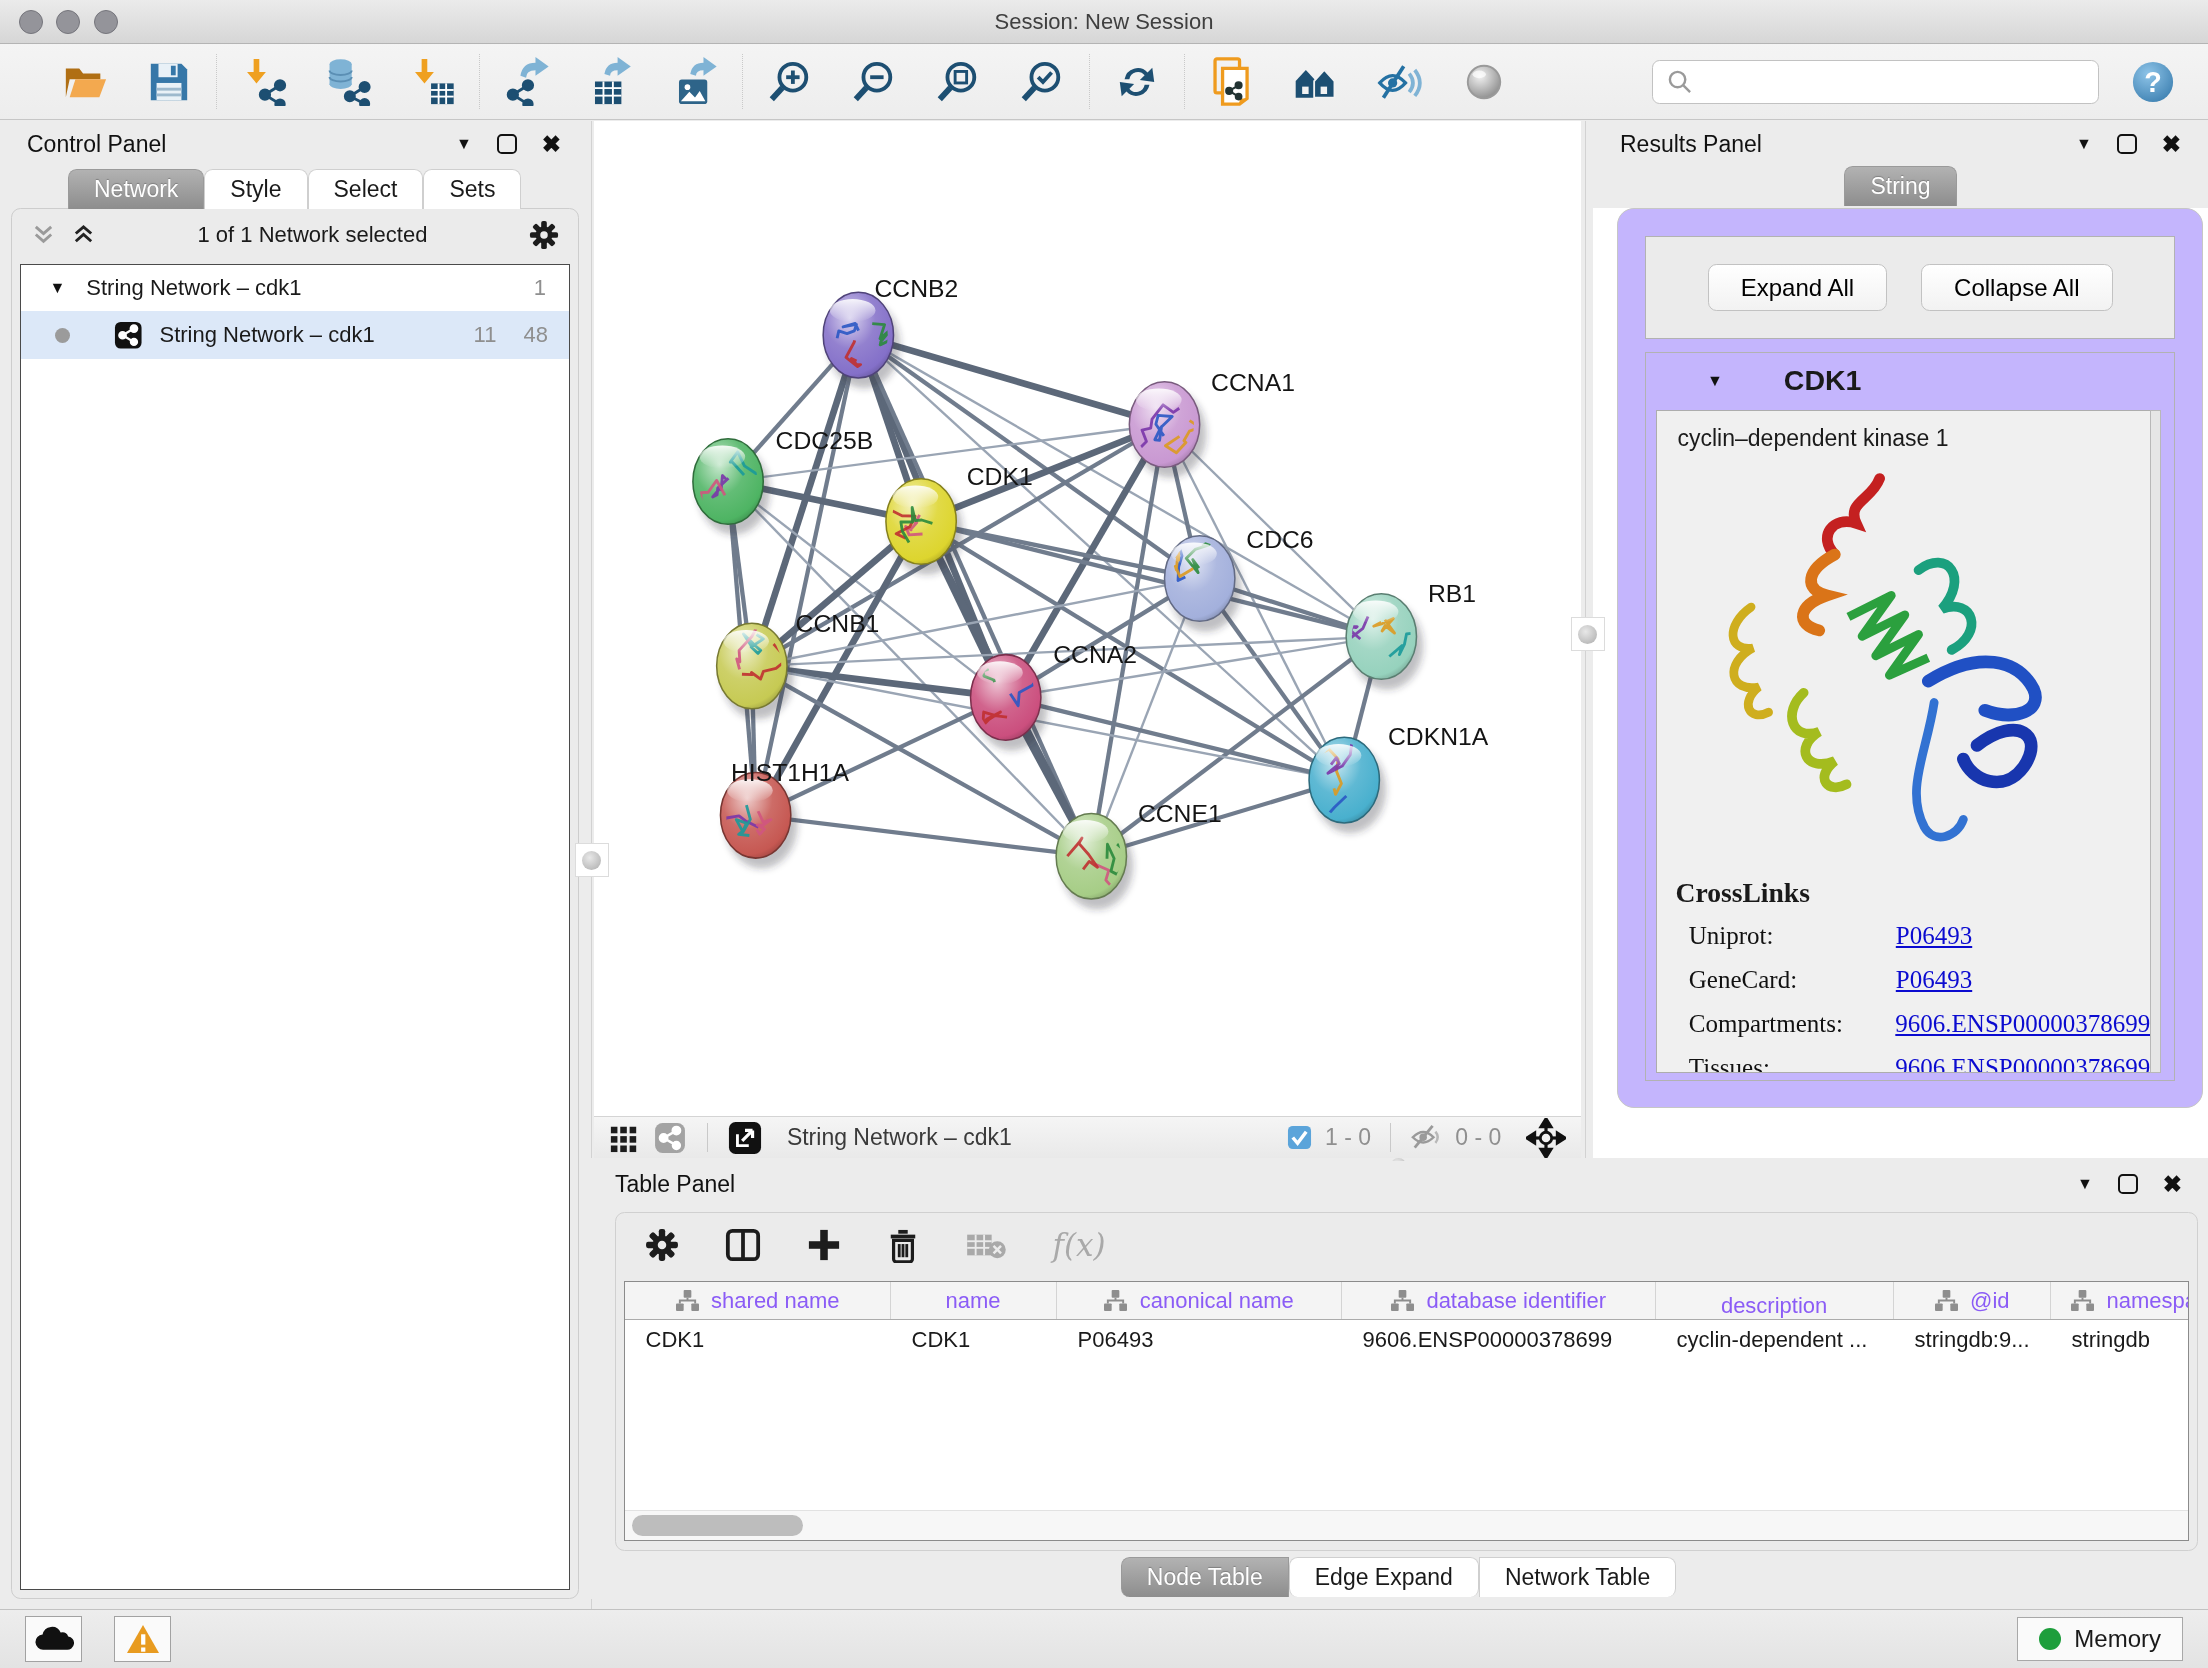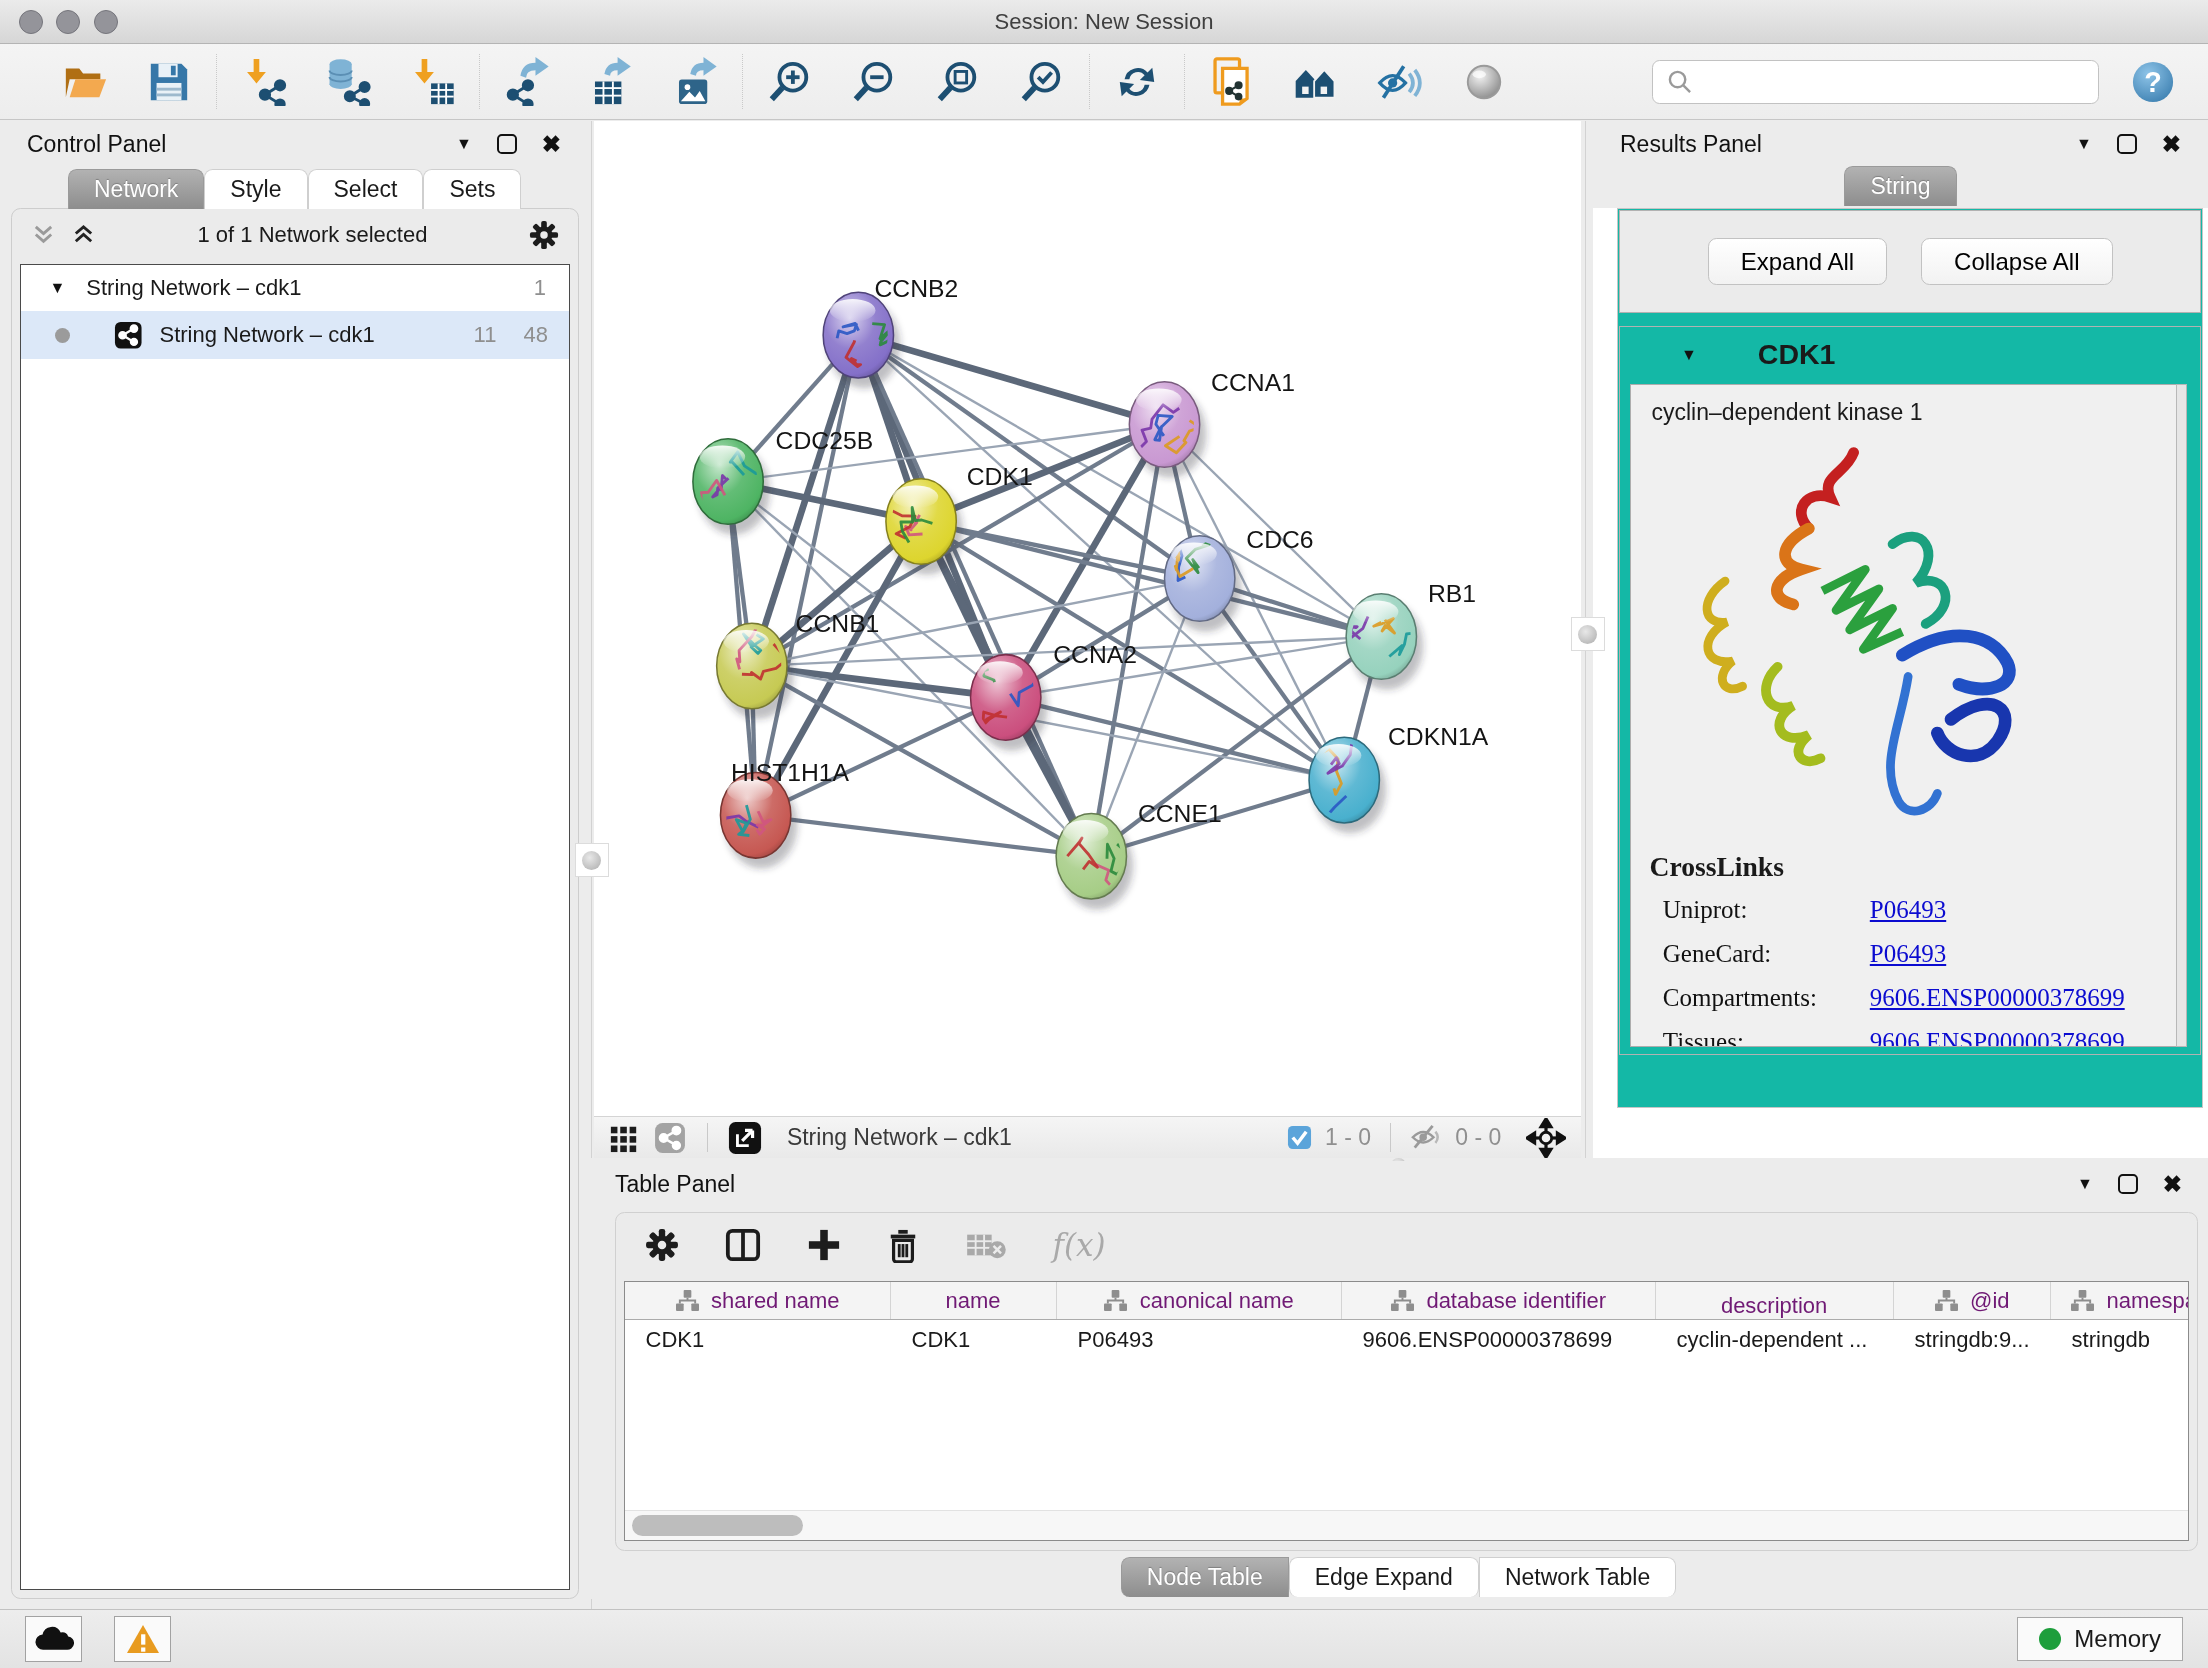--- a/index.html
+++ b/index.html
@@ -66,22 +66,22 @@
                 background:linear-gradient(#f5f5f5,#e9e9e9); border-top:1px solid #d4d4d4;
                 display:flex; align-items:center; padding:0 15px; gap:15px; font-size:23px; color:#3a3a3a; }
   .nv-sep { width:0; height:28.5px; border-left:1.4px solid #c9c9c9; margin:0 5.7px; }
   .nv-label { margin:0 9.5px; }
   .nv-right { margin-left:auto; display:flex; align-items:center; gap:13.3px; color:#8f8f8f; }
 
   
   .results-panel { position:absolute; left:1593px; top:0; width:615px; height:1037px; background:#fff; }
   .rp-headbg { position:absolute; top:0; left:0; right:0; height:87px; background:#ececec; }
   .rp-tabrow { position:absolute; top:45px; left:0; right:0; display:flex; justify-content:center; }
-  .rp-box { position:absolute; top:87px; left:24px; right:4.8px; height:900px; background:#14b8a6;
-            border:1px solid #c6c6c6; border-radius:0; padding:1px; }
+  .rp-box { position:absolute; top:87px; left:24px; right:4.8px; height:900px; background:#c4b5fd;
+            border:1px solid #c6c6c6; border-radius:17px; padding:27px; }
   .rp-buttons { border:1.9px solid #b2b2b2; background:#ebebeb; height:103px; display:flex; align-items:center; justify-content:center; gap:34px; }
   .rp-btn { background:linear-gradient(#fff,#f2f2f2); border:1.4px solid #c2c2c2; border-radius:8.6px;
             font-size:24px; padding:8.6px 32px; }
   .rp-main { border:1.9px solid #b2b2b2; margin-top:13.3px; height:729px; position:relative; }
   .rp-entry-head { height:55px; display:flex; align-items:center; gap:61px; padding-left:61px; }
   .rp-entry-name { font-size:28.5px; font-weight:bold; }
   .rp-body { position:absolute; left:9.5px; right:23px; top:57px; bottom:7.6px; background:#f0f0f0; border:1px solid #adadad; overflow:hidden; }
   .rp-scroll { position:absolute; right:13.3px; top:57px; bottom:7.6px; width:10.5px; background:#e6e6e6; border:1px solid #b8b8b8; }
   .rp-desc { font-size:23px; padding:13.3px 0 0 21px; }
   .ribbon-wrap { margin:9.5px 0 0 27px; }
@@ -92,21 +92,21 @@
   .xl-link { color:#0b0bd0; text-decoration:underline; }
 
   
   .table-panel { position:absolute; left:588px; top:1040px; width:1621px; height:438px; background:#ececec; }
   .tp-box { position:absolute; left:27px; right:11.4px; top:51px; height:339px; background:#ebebeb;
             border:1px solid #d0d0d0; border-radius:9.5px; }
   .tp-toolbar { height:63px; display:flex; align-items:center; padding-left:28.5px; gap:46px; }
   .fx { font-family:"DejaVu Serif", serif; font-style:italic; font-size:31px; color:#a9a9a9; }
   .tp-table { position:absolute; left:7.6px; right:7.6px; top:68px; bottom:9.5px; background:#fff; border:1.9px solid #8b8b8b; overflow:hidden; }
   .tp-header { display:flex; height:38px; background:#f4f4f4; border-bottom:1.9px solid #ababab; }
-  .tp-hcell { display:flex; align-items:center; justify-content:center; gap:11.4px; font-size:22px; color:#701a75;
+  .tp-hcell { display:flex; align-items:center; justify-content:center; gap:11.4px; font-size:22px; color:#8b5cf6;
               border-right:1px solid #d4d4d4; flex:none; overflow:hidden; white-space:nowrap; }
   .tp-row { display:flex; height:40px; align-items:center; }
   .tp-cell { padding-left:21px; font-size:22px; flex:none; overflow:hidden; white-space:nowrap; }
   .tp-hscroll { position:absolute; left:0; right:0; bottom:0; height:30px; background:#f7f7f7; border-top:1px solid #e2e2e2; }
   .tp-thumb { position:absolute; left:7.6px; top:4.8px; width:171px; height:21px; border-radius:10.5px; background:#bdbdbd; }
   .tp-tabs { position:absolute; left:0; right:0; bottom:1.9px; display:flex; justify-content:center; }
   .tp-tabs .tab { border-radius:8.6px 8.6px 8.6px 8.6px; }
   .tp-tabs .tab:first-child { border-radius:8.6px 0 0 8.6px; }
   .tp-tabs .tab:last-child { border-radius:0 8.6px 8.6px 0; }
 

